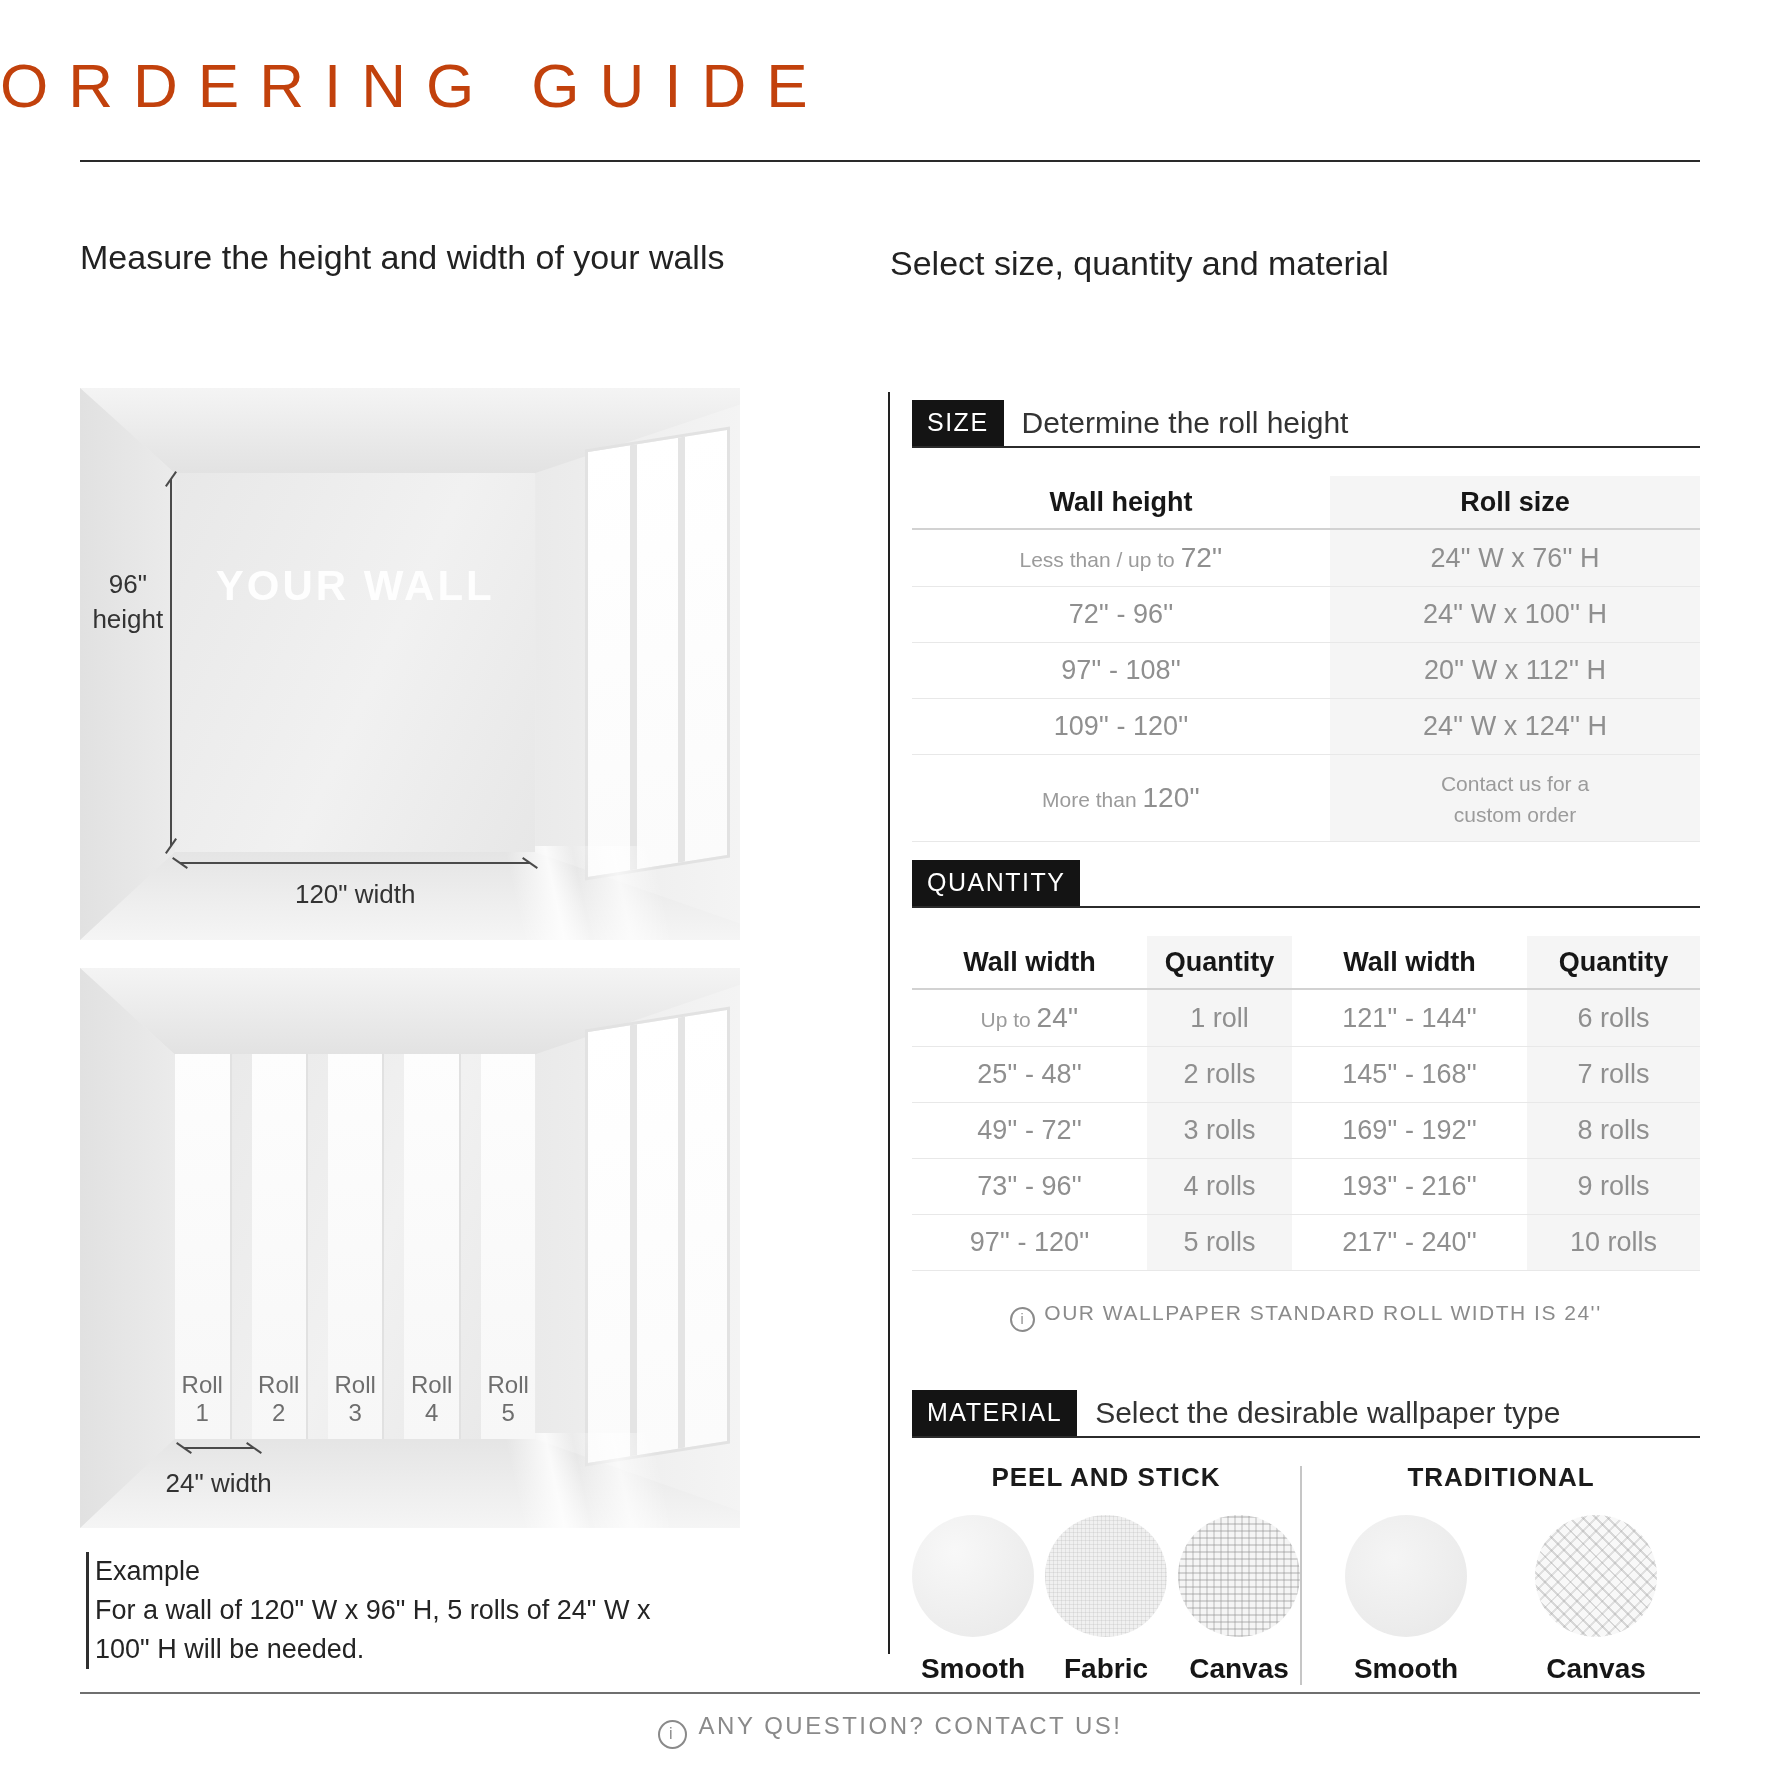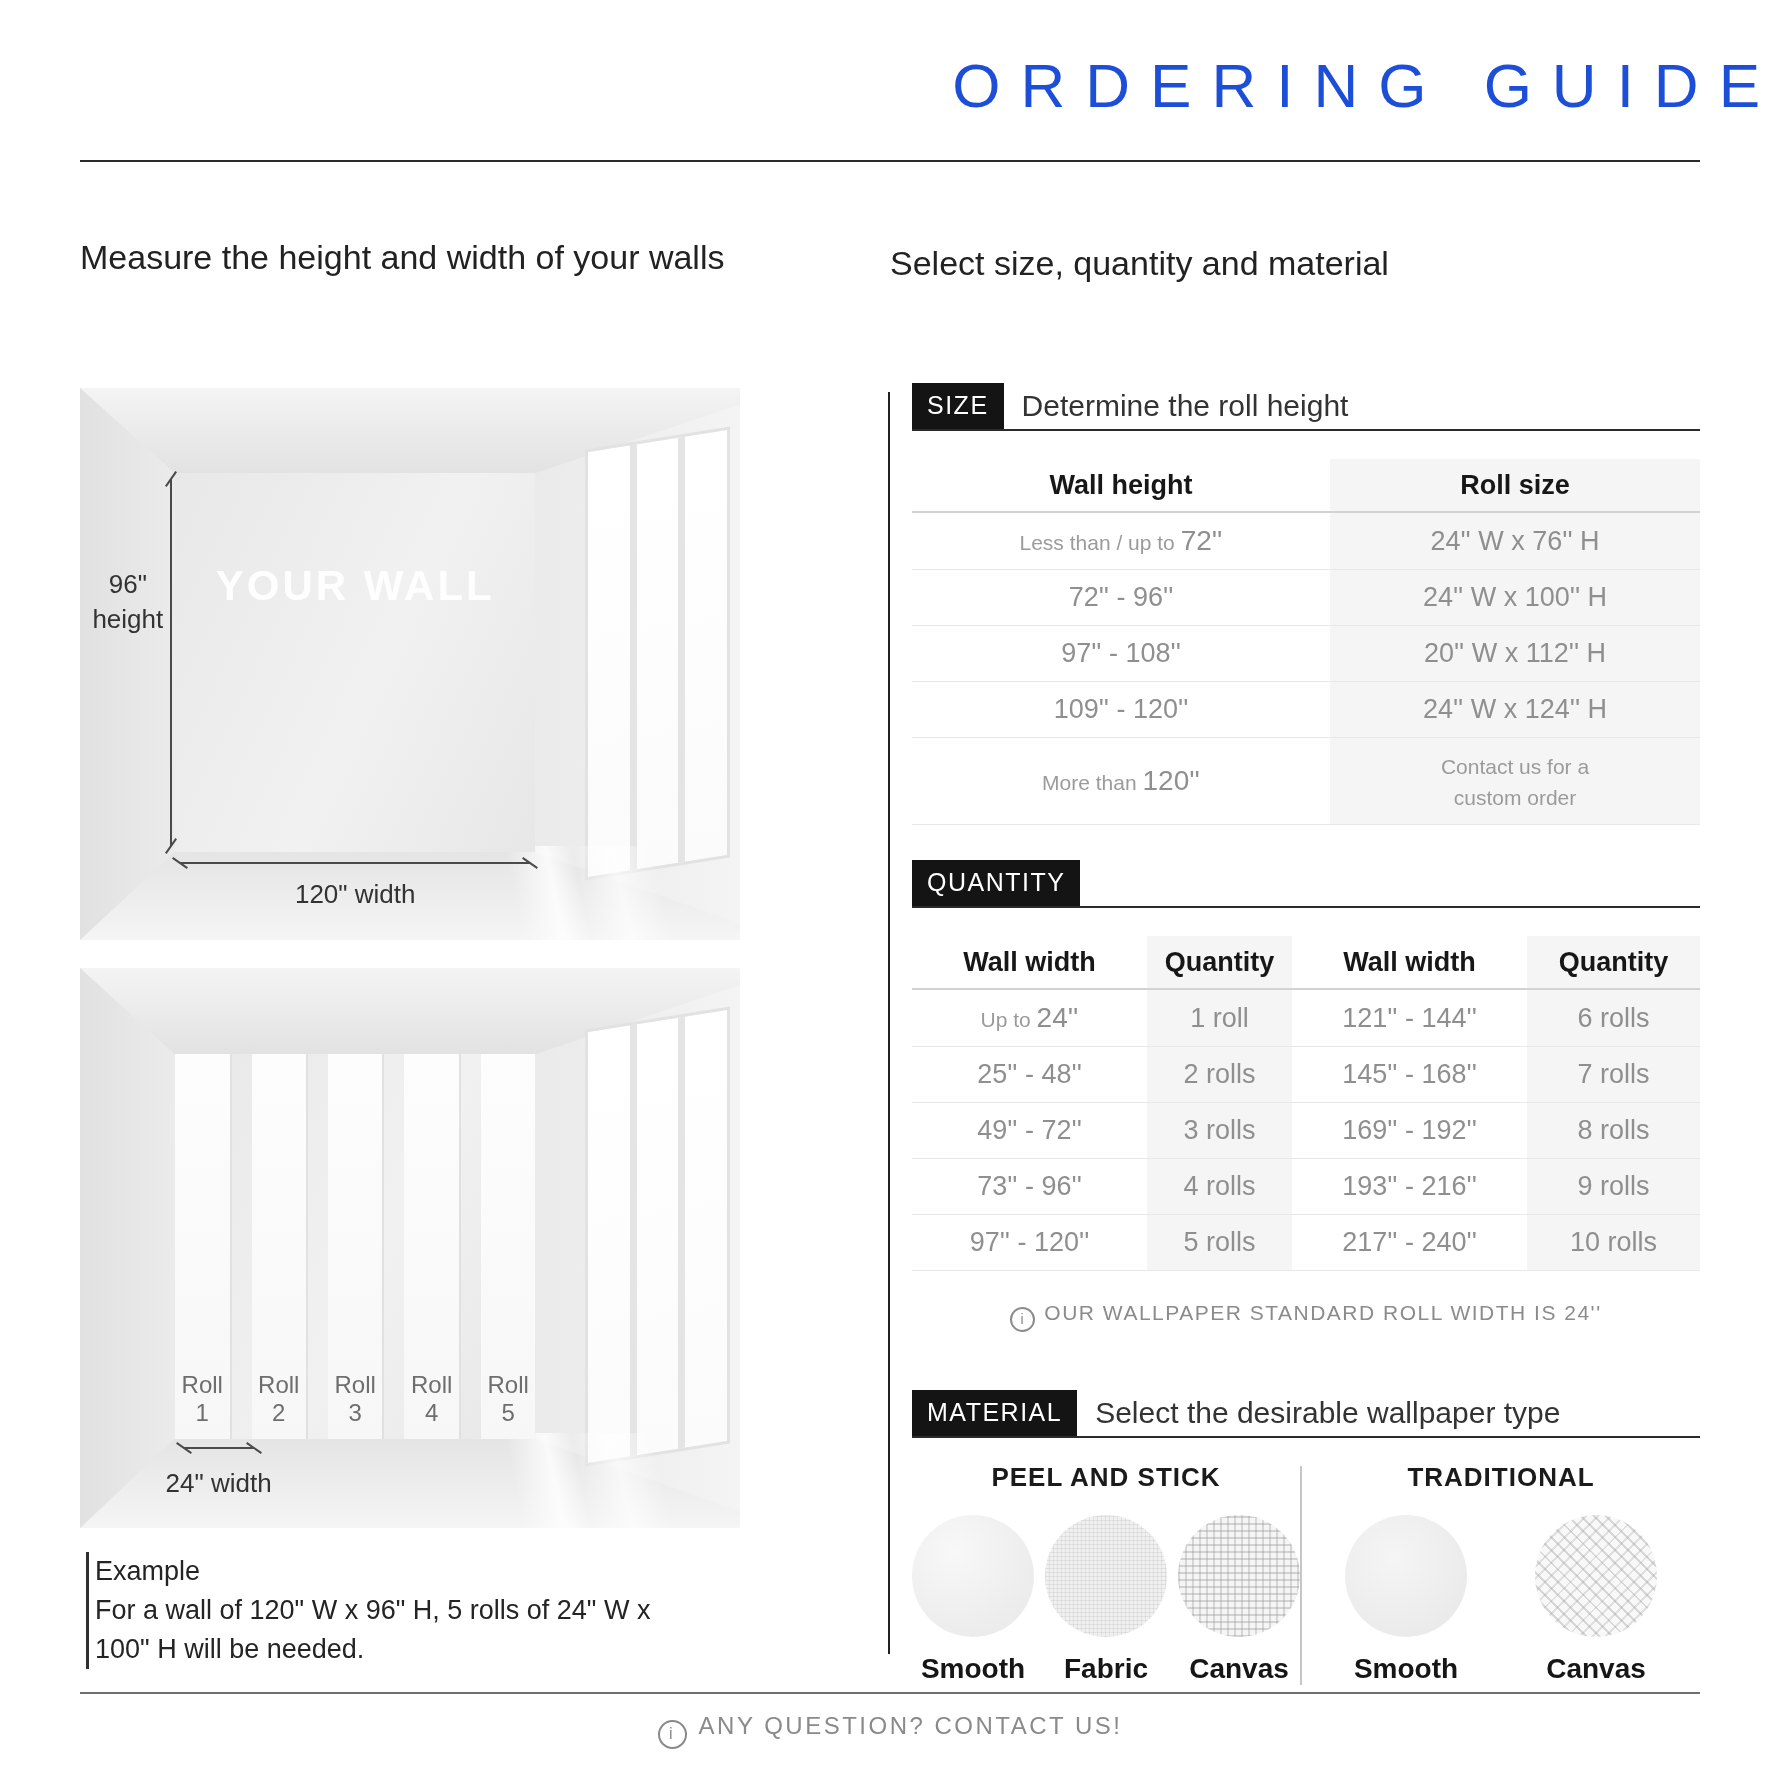--- a/index.html
+++ b/index.html
@@ -4,22 +4,22 @@
 <style>
   html,body { margin:0; padding:0; }
   body {
     width:1780px; height:1780px; position:relative; background:#ffffff;
     font-family:"Liberation Sans", sans-serif; color:#1c1c1c; overflow:hidden;
   }
   .pre-line { white-space:pre-line; }
 
   
   .page-title {
-    position:absolute; top:50px; left:0; width:100%; text-align:right;
-    font-size:62px; letter-spacing:20px; font-weight:400; color:#1d4ed8;
+    position:absolute; top:50px; left:0; width:100%; text-align:left;
+    font-size:62px; letter-spacing:20px; font-weight:400; color:#c2410c;
   }
   .hr-top { position:absolute; top:160px; left:80px; width:1620px; border-top:2px solid #2a2a2a; }
   .hr-bottom { position:absolute; top:1692px; left:80px; width:1620px; border-top:2px solid #6f6f6f; }
   .footer-note {
     position:absolute; top:1712px; left:0; width:100%; text-align:center;
     font-size:24px; letter-spacing:2.5px; color:#8a8a8a;
   }
   .info-icon {
     display:inline-block; width:25px; height:25px; border:2px solid currentColor; border-radius:50%;
     font-size:16px; line-height:24px; text-align:center; vertical-align:-5px; margin-right:12px;
@@ -85,21 +85,21 @@
     font-size:24px; color:#6e6e6e; }
 
   
   .example { position:absolute; left:86px; top:1552px; width:612px;
     border-left:3px solid #2f2f2f; padding-left:6px;
     font-size:27px; color:#242424; line-height:1.45; }
 
   
   .divider-v { position:absolute; left:888px; top:392px; height:1262px; border-left:2px solid #222; }
   .section { position:absolute; left:912px; width:788px; }
-  #size-section { top:383px; }
+  #size-section { top:400px; }
   #quantity-section { top:860px; }
   #material-section { top:1390px; }
   .section-head { display:flex; align-items:center; border-bottom:2px solid #2b2b2b; }
   .badge { background:#141414; color:#ffffff; font-size:25px; letter-spacing:1.5px;
     padding:8px 15px 9px; font-weight:400; flex:0 0 auto; }
   .section-title { font-size:30px; color:#333; padding-left:18px; font-weight:400; }
 
   
   table.dtable { border-collapse:collapse; width:100%; margin-top:28px; }
   .dtable th { font-size:27px; font-weight:700; color:#171717; padding:11px 0 10px;

